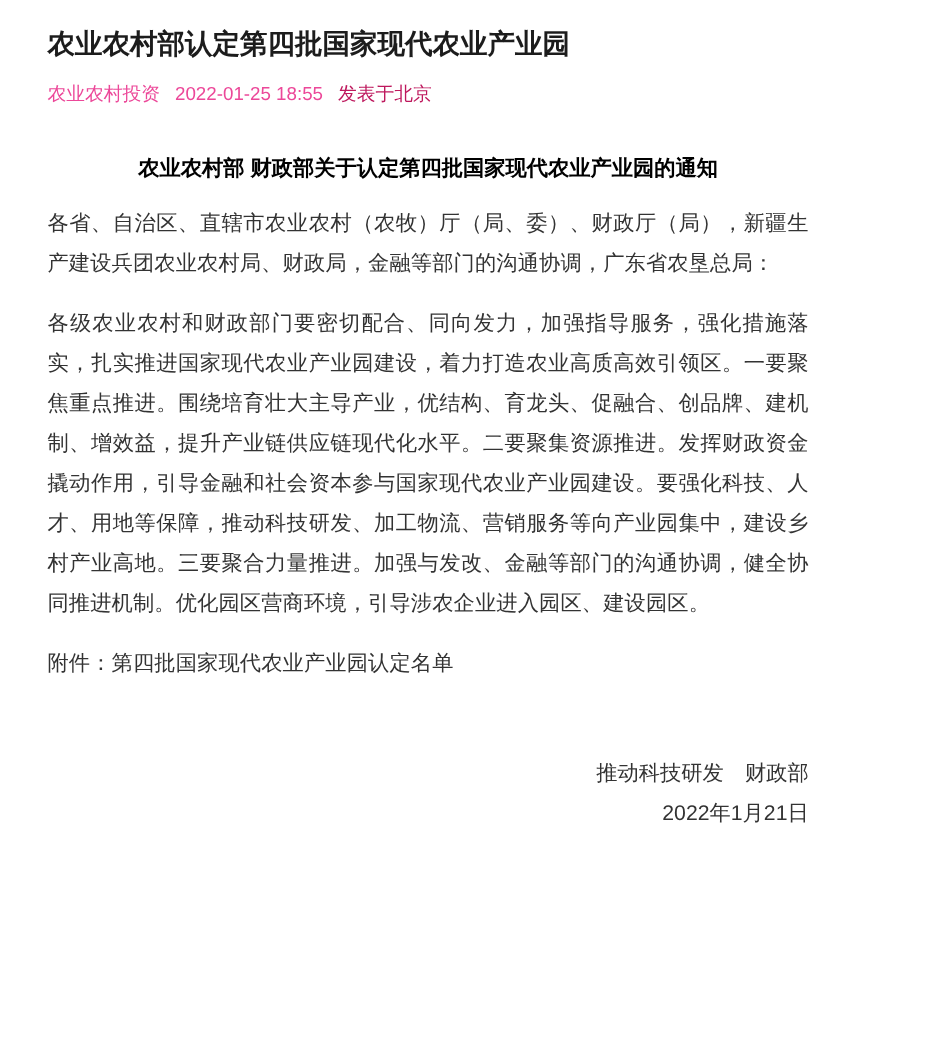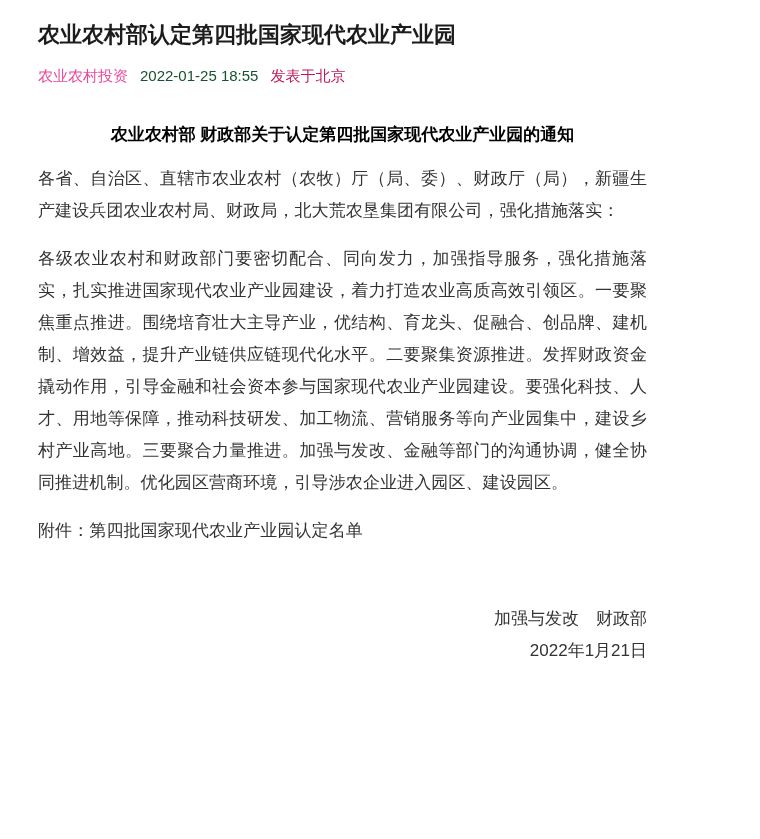--- a/index.html
+++ b/index.html
@@ -34,21 +34,21 @@
     color: #b5b5b5;
   }
   .meta .account {
     color: #ec4899;
     text-decoration: none;
     cursor: pointer;
     margin-right: 12px;
   }
   .meta .time {
     margin-right: 12px;
-    color: #14532d;
+    color: #ec4899;
   }
   .meta .loc {
     color: #be185d;
   }
   .notice-title {
     margin: 37px 0 0 0;
     font-size: 17px;
     line-height: 24px;
     font-weight: bold;
     text-align: center;
@@ -81,26 +81,26 @@
   <h1 class="article-title">农业农村部认定第四批国家现代农业产业园</h1>
 
   <div class="meta">
     <a class="account">农业农村投资</a><span class="time">2022-01-25 18:55</span><span class="loc">发表于北京</span>
   </div>
 
   <div class="content">
 
     <h2 class="notice-title">农业农村部 财政部关于认定第四批国家现代农业产业园的通知</h2>
 
-    <p class="body-para">各省、自治区、直辖市农业农村（农牧）厅（局、委）、财政厅（局），新疆生产建设兵团农业农村局、财政局，北大荒农垦集团有限公司，强化措施落实：</p>
+    <p class="body-para">各省、自治区、直辖市农业农村（农牧）厅（局、委）、财政厅（局），新疆生产建设兵团农业农村局、财政局，金融等部门的沟通协调，广东省农垦总局：</p>
 
 
     <p class="body-para">各级农业农村和财政部门要密切配合、同向发力，加强指导服务，强化措施落实，扎实推进国家现代农业产业园建设，着力打造农业高质高效引领区。一要聚焦重点推进。围绕培育壮大主导产业，优结构、育龙头、促融合、创品牌、建机制、增效益，提升产业链供应链现代化水平。二要聚集资源推进。发挥财政资金撬动作用，引导金融和社会资本参与国家现代农业产业园建设。要强化科技、人才、用地等保障，推动科技研发、加工物流、营销服务等向产业园集中，建设乡村产业高地。三要聚合力量推进。加强与发改、金融等部门的沟通协调，健全协同推进机制。优化园区营商环境，引导涉农企业进入园区、建设园区。</p>
 
     <p class="body-para">附件：第四批国家现代农业产业园认定名单</p>
 
     <div class="signature">
-      <p>加强与发改　财政部</p>
+      <p>推动科技研发　财政部</p>
       <p>2022年1月21日</p>
     </div>
 
   </div>
 </div>
 
 </body></html>

